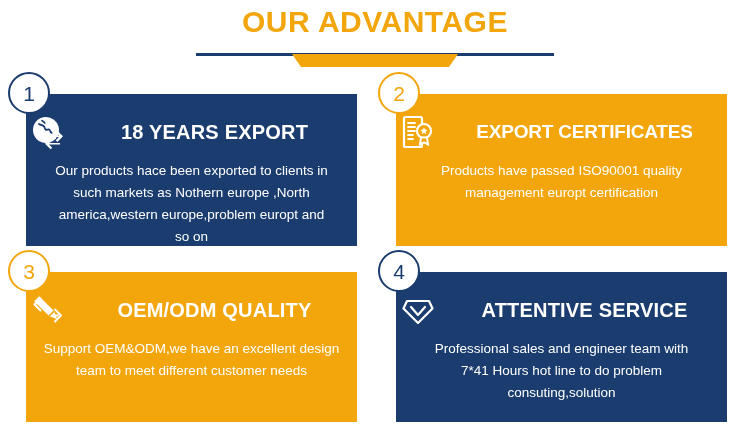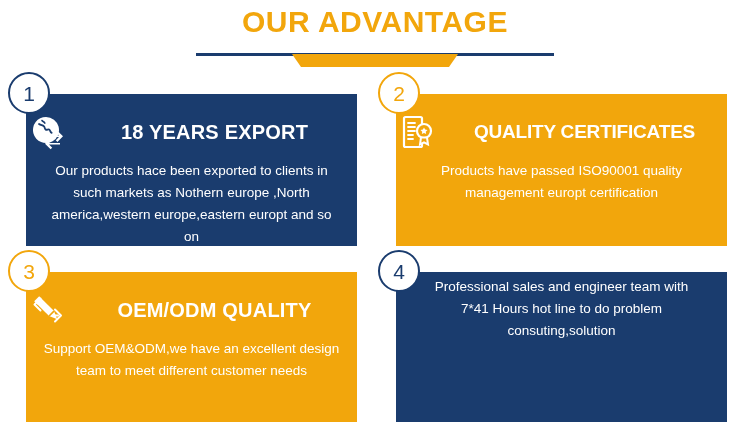--- a/index.html
+++ b/index.html
@@ -160,36 +160,36 @@
         <svg width="38" height="38" viewBox="0 0 38 38">
           <path d="M17 4a13 13 0 1 0 6.6 24.2 13 13 0 0 0-6.6-24.2z" fill="#ffffff"></path>
           <path d="M10 11c2 1.5 3.6 1 5 2.4 1.2 1.2.4 2.6 1.7 3.2 1.4.7 2.6-.8 3.8.2 1 .9.6 2.4 2.2 3" stroke="#1A3C6E" stroke-width="1.8" fill="none" stroke-linecap="round"></path>
           <path d="M13 7.5c.8 1.4 2.4 1.2 2.8 2.6" stroke="#1A3C6E" stroke-width="1.6" fill="none" stroke-linecap="round"></path>
           <path d="M19 22.5h11l-3.2-3.2 1.6-1.6 5.6 5.6-5.6 5.6-1.6-1.6 3.2-3.2H19z" fill="#ffffff"></path>
           <path d="M31 31.5H20l3.2 3.2-1.6 1.6-5.6-5.6 5.6-5.6 1.6 1.6-3.2 3.2H31z" fill="#ffffff"></path>
         </svg>
       </span>
       <span class="card-title">18 YEARS EXPORT</span>
     </div>
-    <div class="card-body">Our products hace been exported to clients in such markets as Nothern europe ,North america,western europe,eastern europt and so on</div>
+    <div class="card-body">Our products hace been exported to clients in such markets as Nothern europe ,North america,western europe,problem europt and so on</div>
   </div>
 
   <div class="card card-2">
     <div class="badge badge-orange">2</div>
     <div class="card-head">
       <span class="card-icon">
         <svg width="36" height="36" viewBox="0 0 36 36">
           <rect x="4" y="3" width="18" height="30" rx="1.5" fill="none" stroke="#ffffff" stroke-width="2.2"></rect>
           <path d="M8 9h7M8 13h7M8 17h7M8 21h5M8 25h5" stroke="#ffffff" stroke-width="1.8" stroke-linecap="round"></path>
           <circle cx="24" cy="17" r="7" fill="#F2A60C" stroke="#ffffff" stroke-width="2.2"></circle>
           <path d="M24 13.4l1.1 2.2 2.4.35-1.75 1.7.42 2.4L24 18.92l-2.17 1.14.42-2.4L20.5 15.95l2.4-.35z" fill="#ffffff"></path>
           <path d="M21 23.5l-1 7 4-2.2 4 2.2-1-7z" fill="#F2A60C" stroke="#ffffff" stroke-width="2"></path>
         </svg>
       </span>
-      <span class="card-title tight">QUALITY CERTIFICATES</span>
+      <span class="card-title tight">EXPORT CERTIFICATES</span>
     </div>
     <div class="card-body">Products have passed ISO90001 quality management europt certification</div>
   </div>
 
   <div class="card card-3">
     <div class="badge badge-orange">3</div>
     <div class="card-head">
       <span class="card-icon">
         <svg width="38" height="38" viewBox="0 0 38 38">
           <g transform="rotate(-45 19 19)">
@@ -206,16 +206,25 @@
           </g>
         </svg>
       </span>
       <span class="card-title">OEM/ODM QUALITY</span>
     </div>
     <div class="card-body wide">Support OEM&amp;ODM,we have an excellent design team to meet different customer needs</div>
   </div>
 
   <div class="card card-4">
     <div class="badge badge-navy">4</div>
+    <div class="card-head">
+      <span class="card-icon">
+        <svg width="36" height="36" viewBox="0 0 36 36">
+          <path d="M7 9h22l3.5 7.5L18 31 3.5 16.5z" fill="none" stroke="#ffffff" stroke-width="2.2" stroke-linejoin="round"></path>
+          <path d="M11 15l7 8 7-8" fill="none" stroke="#ffffff" stroke-width="2.2" stroke-linejoin="round" stroke-linecap="round"></path>
+        </svg>
+      </span>
+      <span class="card-title">ATTENTIVE SERVICE</span>
+    </div>
     <div class="card-body">Professional sales and engineer team with 7*41 Hours hot line to do problem consuting,solution</div>
   </div>
 
 </div>
 
 </body></html>

